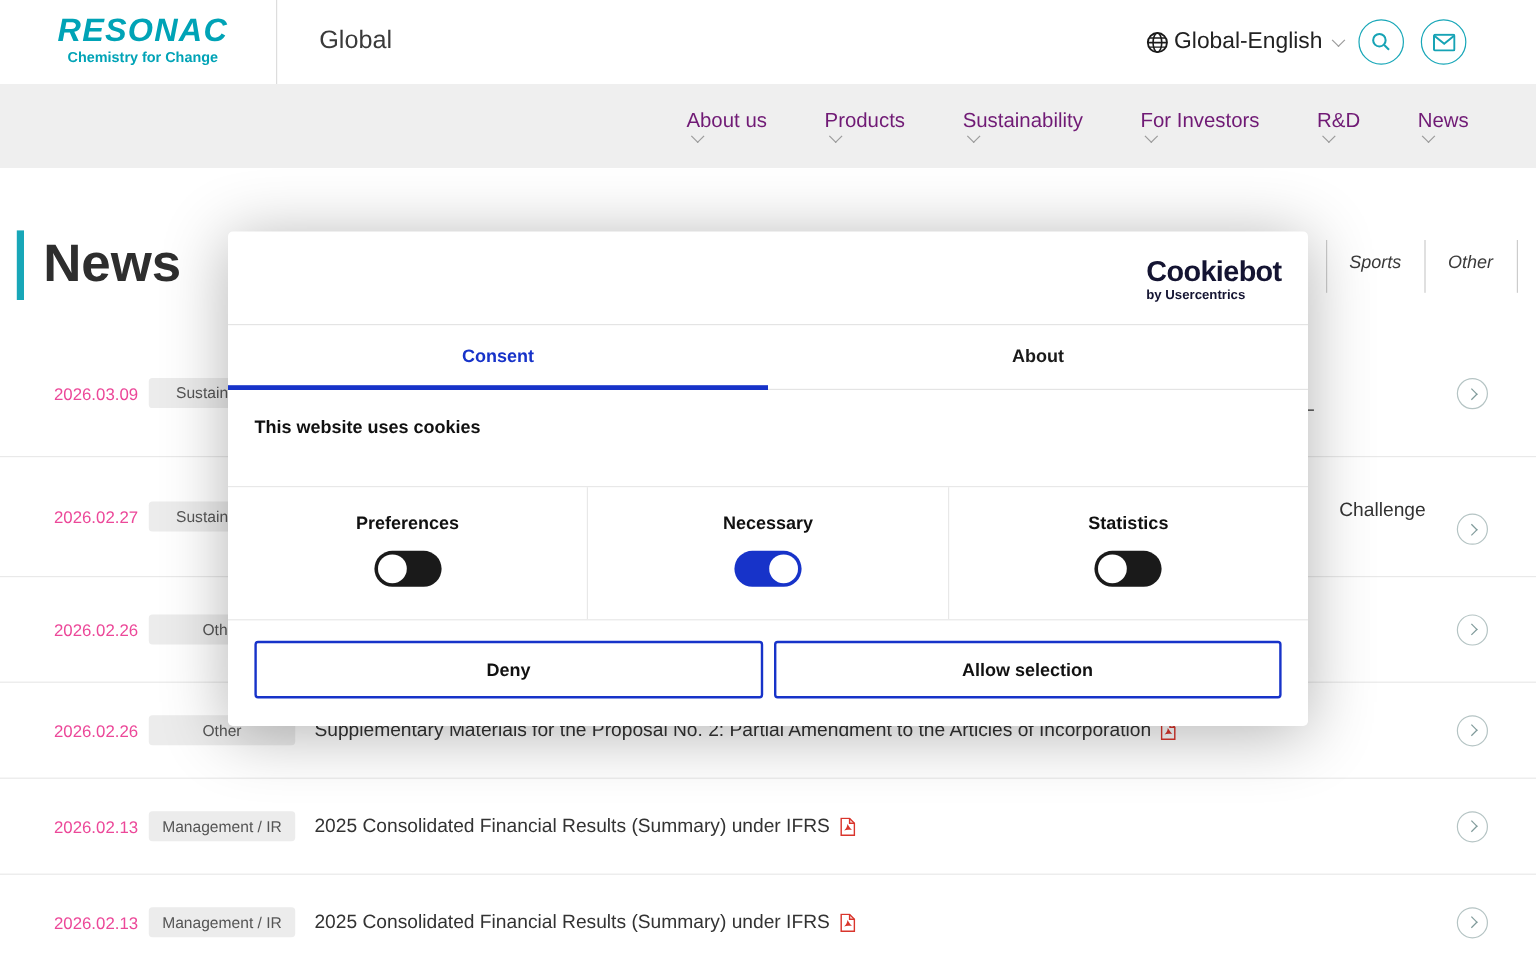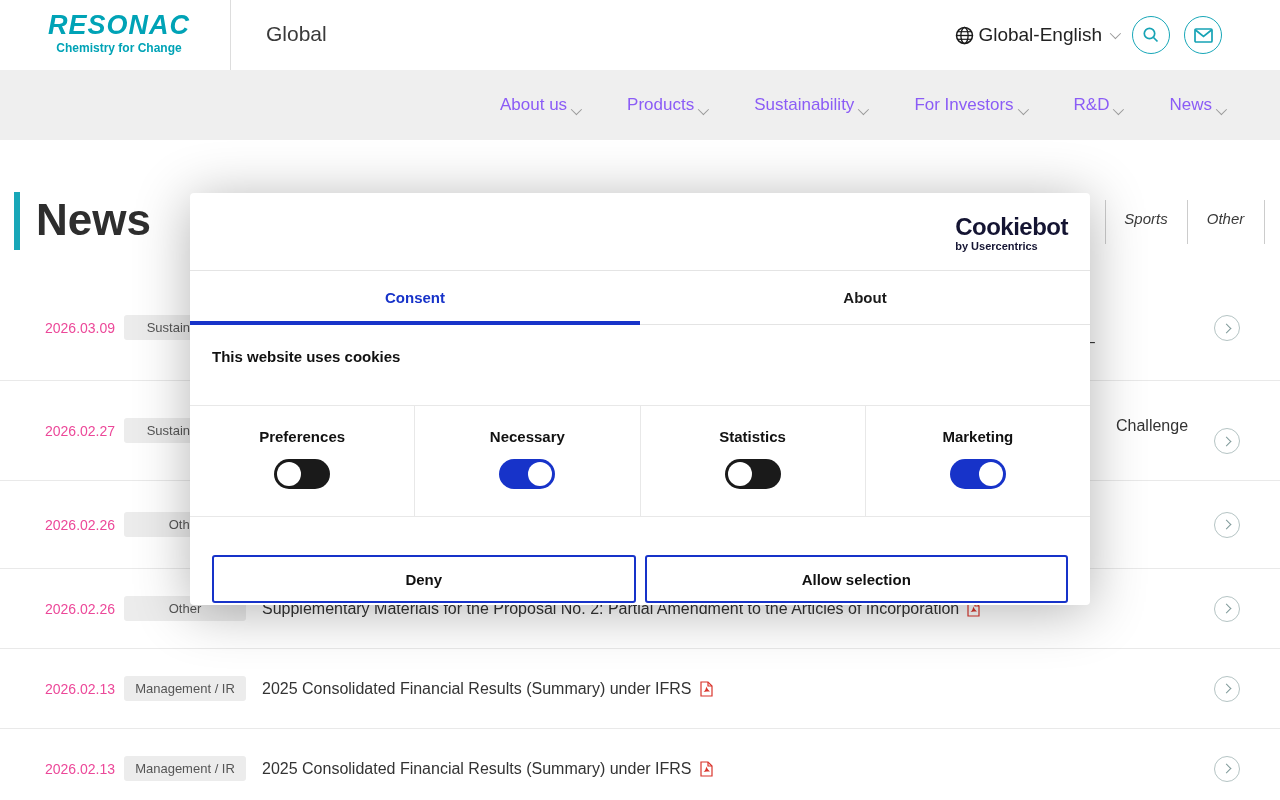--- a/index.html
+++ b/index.html
@@ -18,21 +18,21 @@
   .lang { display:flex; align-items:center; gap:4px; cursor:pointer; }
   .lang-label { font-size:19px; color:#222; }
   .chev-sm { width:8px; height:8px; border-right:1.5px solid #9a9a9a; border-bottom:1.5px solid #9a9a9a;
     transform:rotate(45deg) translateY(-2px); display:inline-block; margin-left:4px; }
   .circle-btn { width:38px; height:38px; border:1.5px solid #18a7b8; border-radius:50%;
     display:flex; align-items:center; justify-content:center; cursor:pointer; background:#fff; }
 
   
   .nav { position:absolute; left:0; top:70px; width:1280px; height:70px; background:#efefef;
     display:flex; justify-content:flex-end; align-items:center; gap:48px; padding-right:56px; z-index:4; }
-  .nav-item { display:flex; align-items:flex-end; font-size:17px; color:#8b5cf6; cursor:pointer; }
+  .nav-item { display:flex; align-items:flex-start; font-size:17px; color:#701a75; cursor:pointer;flex-direction:column; }
 
   
   .page-title-block { position:absolute; left:14px; top:192px; display:flex; z-index:1; }
   .title-bar { width:6px; height:58px; background:#18a7b8; }
   .page-title { margin-left:16px; font-size:44px; font-weight:800; color:#2e2e2e; line-height:56px; }
   .cat-tabs { position:absolute; top:198px; left:1105px; height:46px; z-index:1; }
   .cat-line { position:absolute; top:2px; width:1px; height:44px; background:#ccc; }
   .cat-tab { position:absolute; top:12px; font-size:15px; color:#3a3a3a; text-align:center; cursor:pointer;font-style:italic; }
 
   
@@ -68,21 +68,21 @@
     border-top:1px solid #e8e8e8; border-bottom:1px solid #e8e8e8; }
   .toggle-cell { flex:1; text-align:center; padding-top:22px; }
   .toggle-cell + .toggle-cell { border-left:1px solid #e8e8e8; }
   .toggle-label { font-size:15px; font-weight:700; color:#111; }
   .toggle { position:relative; width:56px; height:30px; border-radius:15px; margin:14px auto 0; cursor:pointer; }
   .toggle .knob { position:absolute; top:3px; width:24px; height:24px; border-radius:50%; background:#fff; }
   .toggle.on { background:#1733c9; } .toggle.on .knob { left:29px; }
   .toggle.off { background:#1a1a1a; } .toggle.off .knob { left:3px; }
   .dlg-buttons { position:absolute; left:22px; right:22px; top:341px; display:flex; gap:9px; }
   .dlg-btn { flex:1; height:48px; border-radius:3px; font-family:"Liberation Sans",sans-serif;
-    font-size:15px; font-weight:700; cursor:pointer;margin-top:21px; }
+    font-size:15px; font-weight:700; cursor:pointer; }
   .dlg-btn.outline { background:#fff; border:2px solid #1733c9; color:#111; }
   .dlg-btn.solid { background:#1733c9; border:2px solid #1733c9; color:#fff; }
 </style>
 </head>
 <body>
 
 <div class="stage">
 
   <div class="header">
     <div class="logo">
@@ -257,26 +257,20 @@
         <div class="toggle on">
             <div class="knob"></div>
           </div>
       </div>
       <div class="toggle-cell">
         <div class="toggle-label">Statistics</div>
         <div class="toggle off">
             <div class="knob"></div>
           </div>
       </div>
-      <div class="toggle-cell">
-        <div class="toggle-label">Marketing</div>
-        <div class="toggle on">
-            <div class="knob"></div>
-          </div>
-      </div>
     </div>
     <div class="dlg-buttons">
       <button class="dlg-btn outline">Deny</button>
       <button class="dlg-btn outline">Allow selection</button>
     </div>
   </div>
 
 </div>
 
 </body></html>

